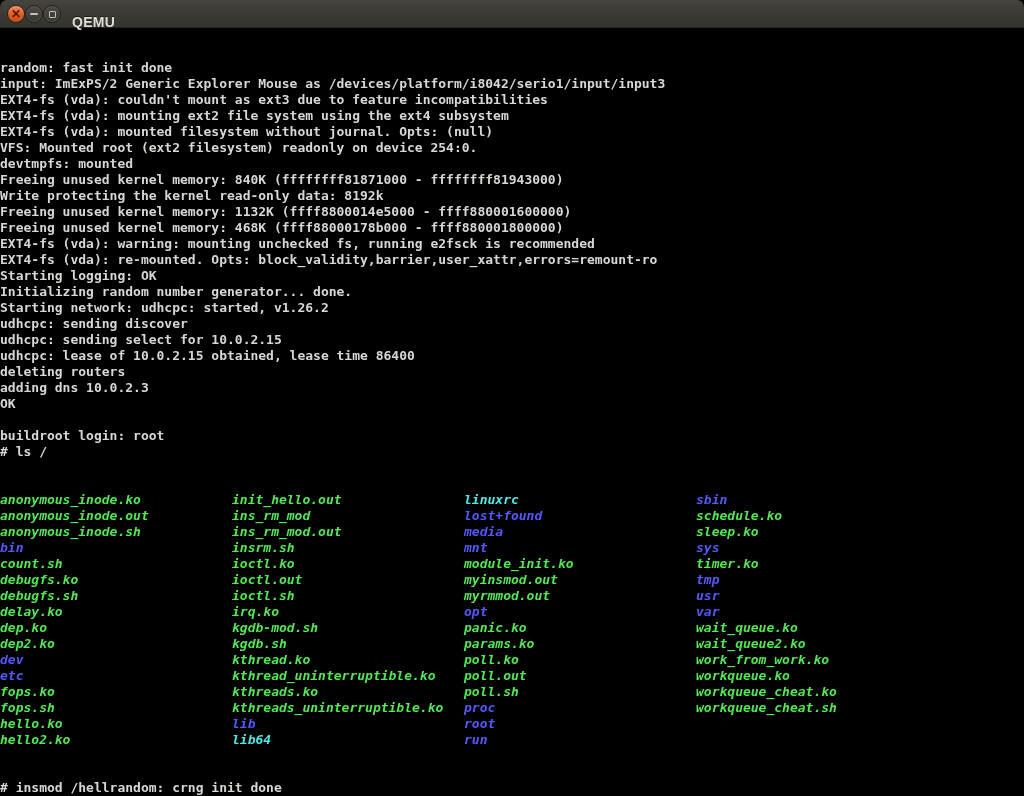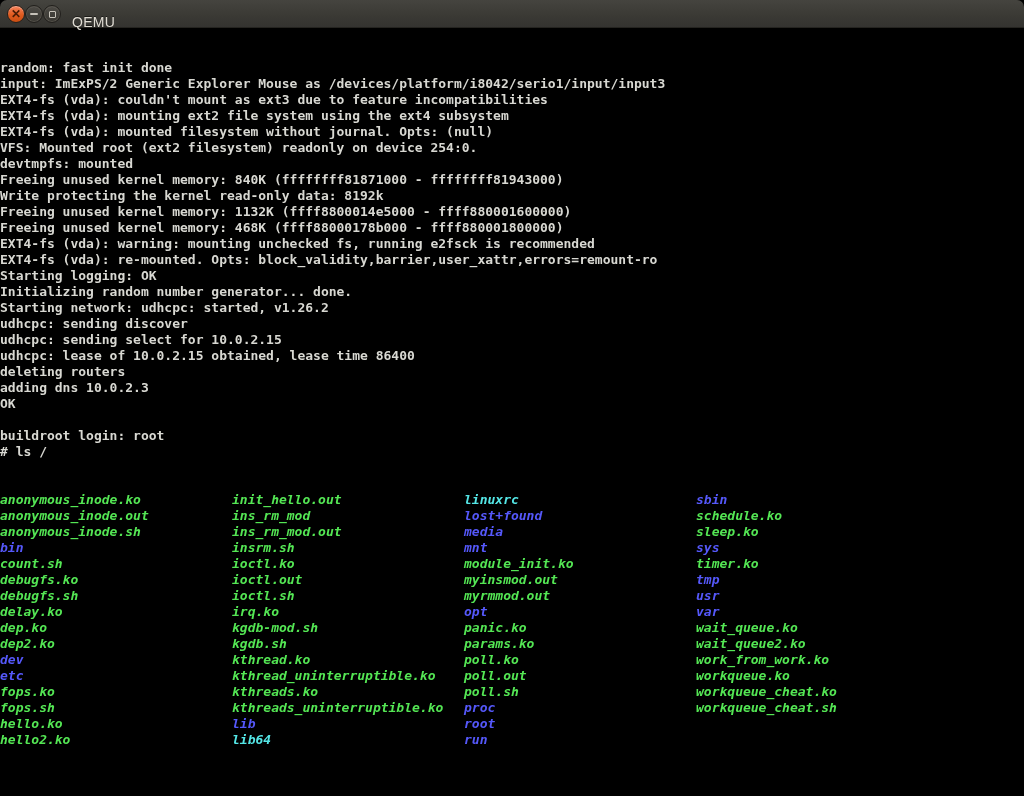--- a/index.html
+++ b/index.html
@@ -25,21 +25,21 @@
     color:#4a1c05;font-size:12px;font-weight:bold;line-height:1;}
   .btn-dim{background:linear-gradient(#4c4a45,#383631);
     border:1px solid #211f1c;
     box-shadow:inset 0 0 0 1px #55524b, inset 0 1px 0 rgba(255,255,255,.18);
     color:#c6c2b9;}
   .btn-min{position:absolute;left:25px;top:5px;}
   .btn-max{position:absolute;left:43px;top:5px;}
   .glyph-min{width:8px;height:2px;background:#c6c2b9;border-radius:1px;}
   .glyph-max{width:7px;height:7px;border:1.5px solid #c6c2b9;border-radius:1px;box-sizing:border-box;}
   .title{position:absolute;left:72px;top:0;height:44px;display:flex;align-items:center;
-    color:#e0dcd3;font-size:14px;font-weight:normal;letter-spacing:.3px;
+    color:#e0dcd3;font-size:14px;font-weight:bold;letter-spacing:.3px;
     text-shadow:0 -1px 0 rgba(0,0,0,.5);}
 
   
   .console{
     width:1024px;height:768px;background:#000;
     font-family:"DejaVu Sans Mono","Liberation Mono",monospace;
     font-size:13px;line-height:16px;font-weight:bold;
     white-space:pre;cursor:text;
   }
   .line{height:16px;}
@@ -58,16 +58,17 @@
       </div>
     <div class="wbtn btn-dim btn-max">
         <span class="glyph-max"></span>
       </div>
     <div class="title">QEMU</div>
   </div>
 
   <div class="console" style="color: rgb(216, 216, 210); background: rgb(0, 0, 0);">
     <div id="boot-lines"><div class="line" style="color: rgb(216, 216, 210);">random: fast init done</div><div class="line" style="color: rgb(216, 216, 210);">input: ImExPS/2 Generic Explorer Mouse as /devices/platform/i8042/serio1/input/input3</div><div class="line" style="color: rgb(216, 216, 210);">EXT4-fs (vda): couldn't mount as ext3 due to feature incompatibilities</div><div class="line" style="color: rgb(216, 216, 210);">EXT4-fs (vda): mounting ext2 file system using the ext4 subsystem</div><div class="line" style="color: rgb(216, 216, 210);">EXT4-fs (vda): mounted filesystem without journal. Opts: (null)</div><div class="line" style="color: rgb(216, 216, 210);">VFS: Mounted root (ext2 filesystem) readonly on device 254:0.</div><div class="line" style="color: rgb(216, 216, 210);">devtmpfs: mounted</div><div class="line" style="color: rgb(216, 216, 210);">Freeing unused kernel memory: 840K (ffffffff81871000 - ffffffff81943000)</div><div class="line" style="color: rgb(216, 216, 210);">Write protecting the kernel read-only data: 8192k</div><div class="line" style="color: rgb(216, 216, 210);">Freeing unused kernel memory: 1132K (ffff8800014e5000 - ffff880001600000)</div><div class="line" style="color: rgb(216, 216, 210);">Freeing unused kernel memory: 468K (ffff88000178b000 - ffff880001800000)</div><div class="line" style="color: rgb(216, 216, 210);">EXT4-fs (vda): warning: mounting unchecked fs, running e2fsck is recommended</div><div class="line" style="color: rgb(216, 216, 210);">EXT4-fs (vda): re-mounted. Opts: block_validity,barrier,user_xattr,errors=remount-ro</div><div class="line" style="color: rgb(216, 216, 210);">Starting logging: OK</div><div class="line" style="color: rgb(216, 216, 210);">Initializing random number generator... done.</div><div class="line" style="color: rgb(216, 216, 210);">Starting network: udhcpc: started, v1.26.2</div><div class="line" style="color: rgb(216, 216, 210);">udhcpc: sending discover</div><div class="line" style="color: rgb(216, 216, 210);">udhcpc: sending select for 10.0.2.15</div><div class="line" style="color: rgb(216, 216, 210);">udhcpc: lease of 10.0.2.15 obtained, lease time 86400</div><div class="line" style="color: rgb(216, 216, 210);">deleting routers</div><div class="line" style="color: rgb(216, 216, 210);">adding dns 10.0.2.3</div><div class="line" style="color: rgb(216, 216, 210);">OK</div><div class="line" style="color: rgb(216, 216, 210);">&nbsp;</div><div class="line" style="color: rgb(216, 216, 210);">buildroot login: root</div><div class="line" style="color: rgb(216, 216, 210);"># ls /</div></div>
     <div class="ls-grid" id="ls-grid"><div class="ls-col"><div class="line" style="color: rgb(84, 230, 84);">anonymous_inode.ko</div><div class="line" style="color: rgb(84, 230, 84);">anonymous_inode.out</div><div class="line" style="color: rgb(84, 230, 84);">anonymous_inode.sh</div><div class="line" style="color: rgb(85, 88, 250);">bin</div><div class="line" style="color: rgb(84, 230, 84);">count.sh</div><div class="line" style="color: rgb(84, 230, 84);">debugfs.ko</div><div class="line" style="color: rgb(84, 230, 84);">debugfs.sh</div><div class="line" style="color: rgb(84, 230, 84);">delay.ko</div><div class="line" style="color: rgb(84, 230, 84);">dep.ko</div><div class="line" style="color: rgb(84, 230, 84);">dep2.ko</div><div class="line" style="color: rgb(85, 88, 250);">dev</div><div class="line" style="color: rgb(85, 88, 250);">etc</div><div class="line" style="color: rgb(84, 230, 84);">fops.ko</div><div class="line" style="color: rgb(84, 230, 84);">fops.sh</div><div class="line" style="color: rgb(84, 230, 84);">hello.ko</div><div class="line" style="color: rgb(84, 230, 84);">hello2.ko</div></div><div class="ls-col"><div class="line" style="color: rgb(84, 230, 84);">init_hello.out</div><div class="line" style="color: rgb(84, 230, 84);">ins_rm_mod</div><div class="line" style="color: rgb(84, 230, 84);">ins_rm_mod.out</div><div class="line" style="color: rgb(84, 230, 84);">insrm.sh</div><div class="line" style="color: rgb(84, 230, 84);">ioctl.ko</div><div class="line" style="color: rgb(84, 230, 84);">ioctl.out</div><div class="line" style="color: rgb(84, 230, 84);">ioctl.sh</div><div class="line" style="color: rgb(84, 230, 84);">irq.ko</div><div class="line" style="color: rgb(84, 230, 84);">kgdb-mod.sh</div><div class="line" style="color: rgb(84, 230, 84);">kgdb.sh</div><div class="line" style="color: rgb(84, 230, 84);">kthread.ko</div><div class="line" style="color: rgb(84, 230, 84);">kthread_uninterruptible.ko</div><div class="line" style="color: rgb(84, 230, 84);">kthreads.ko</div><div class="line" style="color: rgb(84, 230, 84);">kthreads_uninterruptible.ko</div><div class="line" style="color: rgb(85, 88, 250);">lib</div><div class="line" style="color: rgb(84, 230, 230);">lib64</div></div><div class="ls-col"><div class="line" style="color: rgb(84, 230, 230);">linuxrc</div><div class="line" style="color: rgb(85, 88, 250);">lost+found</div><div class="line" style="color: rgb(85, 88, 250);">media</div><div class="line" style="color: rgb(85, 88, 250);">mnt</div><div class="line" style="color: rgb(84, 230, 84);">module_init.ko</div><div class="line" style="color: rgb(84, 230, 84);">myinsmod.out</div><div class="line" style="color: rgb(84, 230, 84);">myrmmod.out</div><div class="line" style="color: rgb(85, 88, 250);">opt</div><div class="line" style="color: rgb(84, 230, 84);">panic.ko</div><div class="line" style="color: rgb(84, 230, 84);">params.ko</div><div class="line" style="color: rgb(84, 230, 84);">poll.ko</div><div class="line" style="color: rgb(84, 230, 84);">poll.out</div><div class="line" style="color: rgb(84, 230, 84);">poll.sh</div><div class="line" style="color: rgb(85, 88, 250);">proc</div><div class="line" style="color: rgb(85, 88, 250);">root</div><div class="line" style="color: rgb(85, 88, 250);">run</div></div><div class="ls-col"><div class="line" style="color: rgb(85, 88, 250);">sbin</div><div class="line" style="color: rgb(84, 230, 84);">schedule.ko</div><div class="line" style="color: rgb(84, 230, 84);">sleep.ko</div><div class="line" style="color: rgb(85, 88, 250);">sys</div><div class="line" style="color: rgb(84, 230, 84);">timer.ko</div><div class="line" style="color: rgb(85, 88, 250);">tmp</div><div class="line" style="color: rgb(85, 88, 250);">usr</div><div class="line" style="color: rgb(85, 88, 250);">var</div><div class="line" style="color: rgb(84, 230, 84);">wait_queue.ko</div><div class="line" style="color: rgb(84, 230, 84);">wait_queue2.ko</div><div class="line" style="color: rgb(84, 230, 84);">work_from_work.ko</div><div class="line" style="color: rgb(84, 230, 84);">workqueue.ko</div><div class="line" style="color: rgb(84, 230, 84);">workqueue_cheat.ko</div><div class="line" style="color: rgb(84, 230, 84);">workqueue_cheat.sh</div></div></div>
+    <div id="tail-lines"><div class="line" style="color: rgb(216, 216, 210);"># insmod /hellrandom: crng init done</div></div>
     
   </div>
 
 </div>
 
 </body></html>

